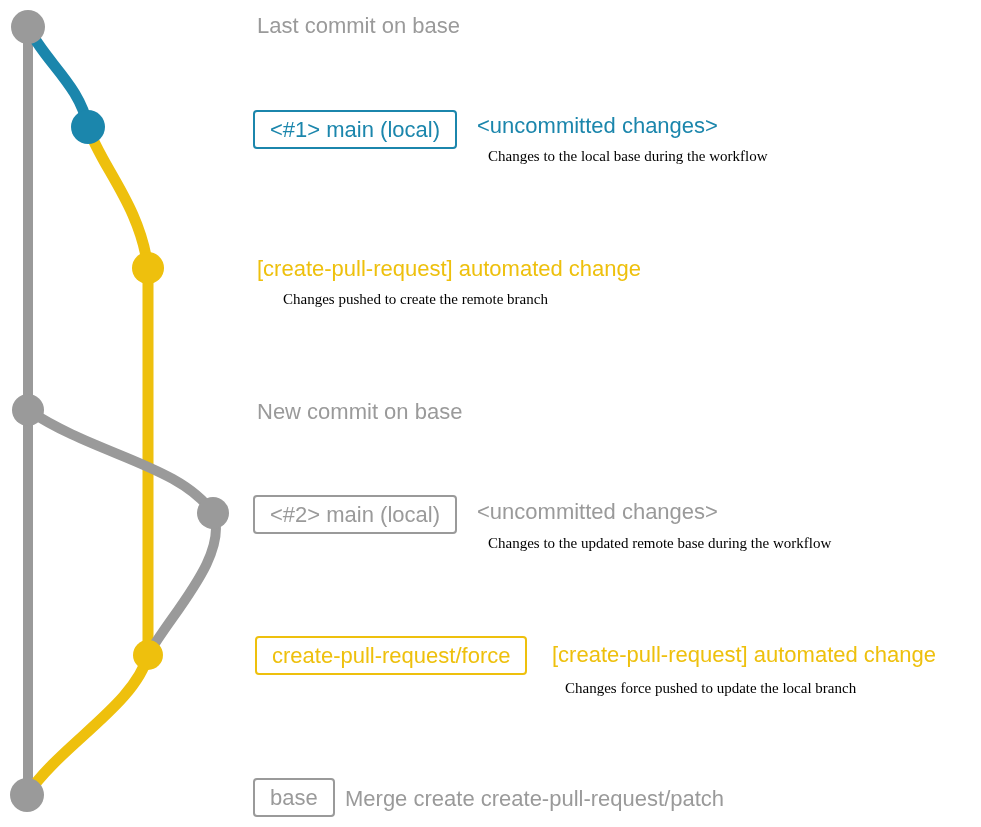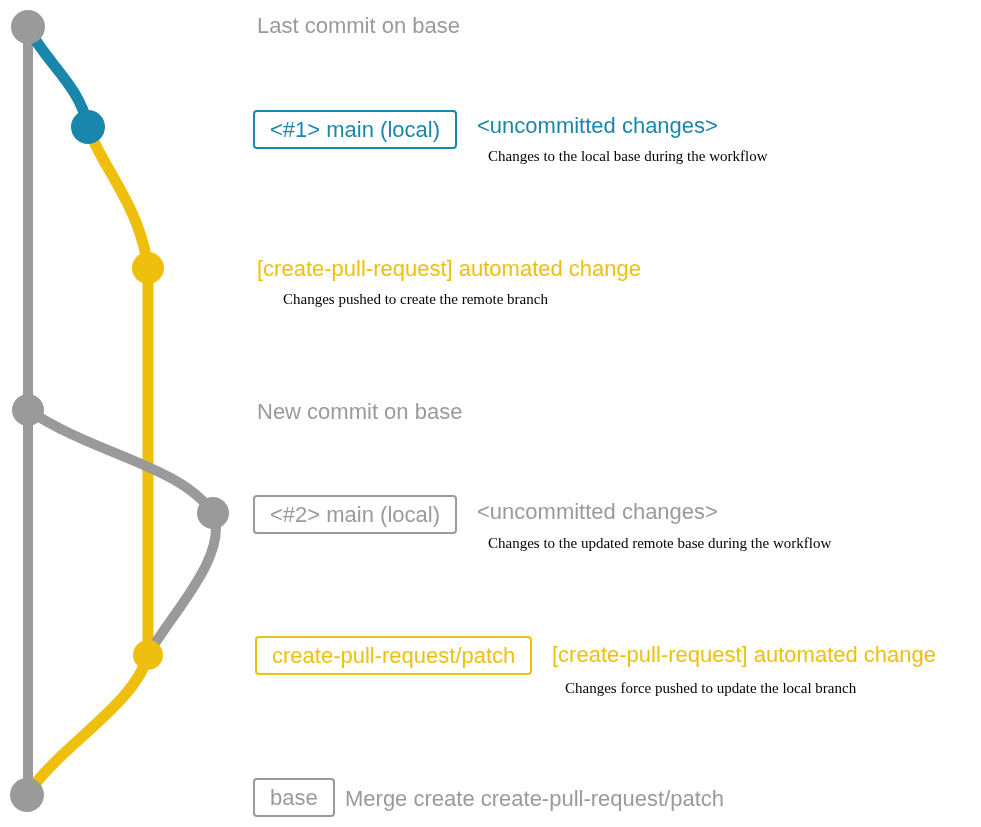--- a/index.html
+++ b/index.html
@@ -75,20 +75,20 @@
 
   <div class="lbl sans22 yellow-text" style="left:257px; top:256px;">[create-pull-request] automated change</div>
   <div class="note" style="left:283px; top:288px;">Changes pushed to create the remote branch</div>
 
   <div class="lbl sans22 gray-text" style="left:257px; top:399px;">New commit on base</div>
 
   <div class="badge gray" style="left:253px; top:495px;">&lt;#2&gt; main (local)</div>
   <div class="lbl sans22 gray-text" style="left:477px; top:499px;">&lt;uncommitted changes&gt;</div>
   <div class="note" style="left:488px; top:532px;">Changes to the updated remote base during the workflow</div>
 
-  <div class="badge yellow" style="left:255px; top:636px;">create-pull-request/patch</div>
+  <div class="badge yellow" style="left:255px; top:636px;">create-pull-request/force</div>
   <div class="lbl sans22 yellow-text" style="left:552px; top:642px;">[create-pull-request] automated change</div>
   <div class="note" style="left:565px; top:677px;">Changes force pushed to update the local branch</div>
 
   <div class="badge gray" style="left:253px; top:778px;">base</div>
   <div class="lbl sans22 gray-text" style="left:345px; top:786px;">Merge create create-pull-request/patch</div>
 
 </div>
 
 </body></html>

